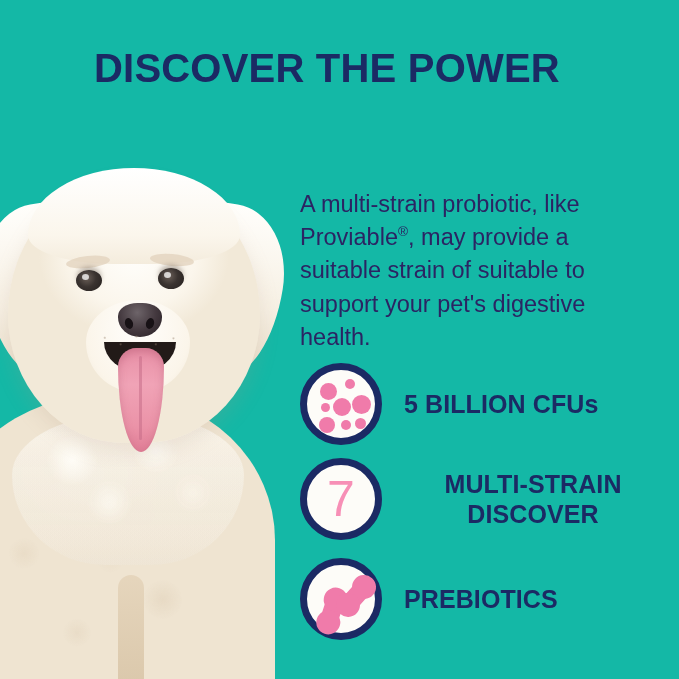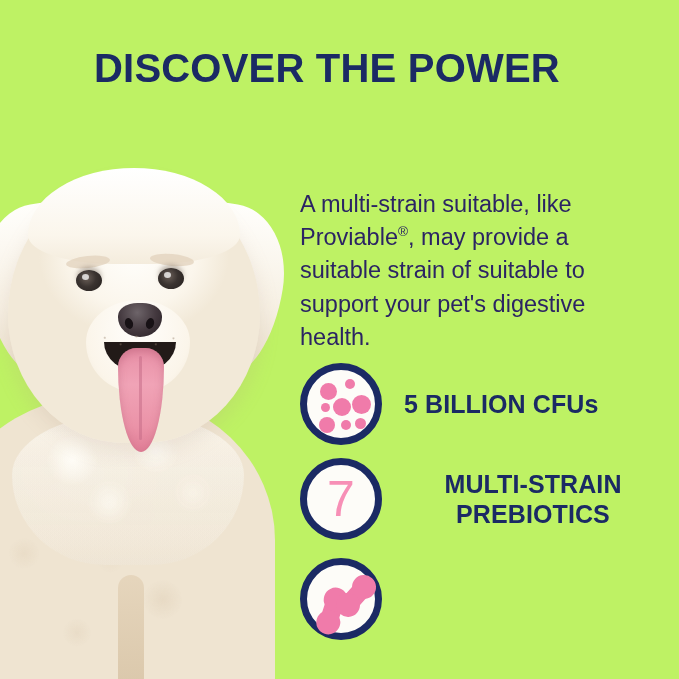--- a/index.html
+++ b/index.html
@@ -5,21 +5,21 @@
   html, body {
     margin: 0;
     padding: 0;
     background: #ffffff;
   }
   #ad {
     position: relative;
     width: 679px;
     height: 679px;
     overflow: hidden;
-    background: #bef264;
+    background: #14b8a6;
     font-family: "Liberation Sans", sans-serif;
   }
 
   
   .dog-photo {
     position: absolute;
     left: 0;
     top: 0;
     width: 300px;
     height: 679px;
@@ -310,21 +310,21 @@
       <span class="nostril r"></span>
     </div>
     <div class="whisker-dots"></div>
     <div class="tongue"></div>
   </div>
 
   <div class="headline">
     <span class="l1">DISCOVER THE POWER</span>
   </div>
 
-  <p class="body-copy"><span>A multi-strain suitable, like </span><span>Proviable</span><sup>®</sup><span>, may provide a suitable strain of suitable to support your pet's digestive health.</span></p>
+  <p class="body-copy"><span>A multi-strain probiotic, like </span><span>Proviable</span><sup>®</sup><span>, may provide a suitable strain of suitable to support your pet's digestive health.</span></p>
 
   <div class="features">
 
     <div class="feature-row r1">
       <div class="badge">
         <span class="dot" style="width:17px;height:17px;left:13px;top:13px;"></span>
         <span class="dot" style="width:10px;height:10px;left:38px;top:9px;"></span>
         <span class="dot" style="width:19px;height:19px;left:45px;top:25px;"></span>
         <span class="dot" style="width:9px;height:9px;left:14px;top:33px;"></span>
         <span class="dot" style="width:18px;height:18px;left:26px;top:28px;"></span>
@@ -332,24 +332,25 @@
         <span class="dot" style="width:10px;height:10px;left:34px;top:50px;"></span>
         <span class="dot" style="width:11px;height:11px;left:48px;top:48px;"></span>
       </div>
       <div class="feature-label">5 BILLION CFUs</div>
     </div>
 
     <div class="feature-row r2">
       <div class="badge">
         <span class="seven">7</span>
       </div>
-      <div class="feature-label">MULTI-STRAIN PREBIOTICS</div>
+      <div class="feature-label">MULTI-STRAIN DISCOVER</div>
     </div>
 
     <div class="feature-row r3">
       <div class="badge">
         <span class="capsule" style="left:16px;top:26px;transform:rotate(18deg);"></span>
         <span class="capsule" style="left:40px;top:11px;transform:rotate(42deg);"></span>
       </div>
+      <div class="feature-label">PREBIOTICS</div>
     </div>
 
   </div>
 </div>
 
 </body></html>

